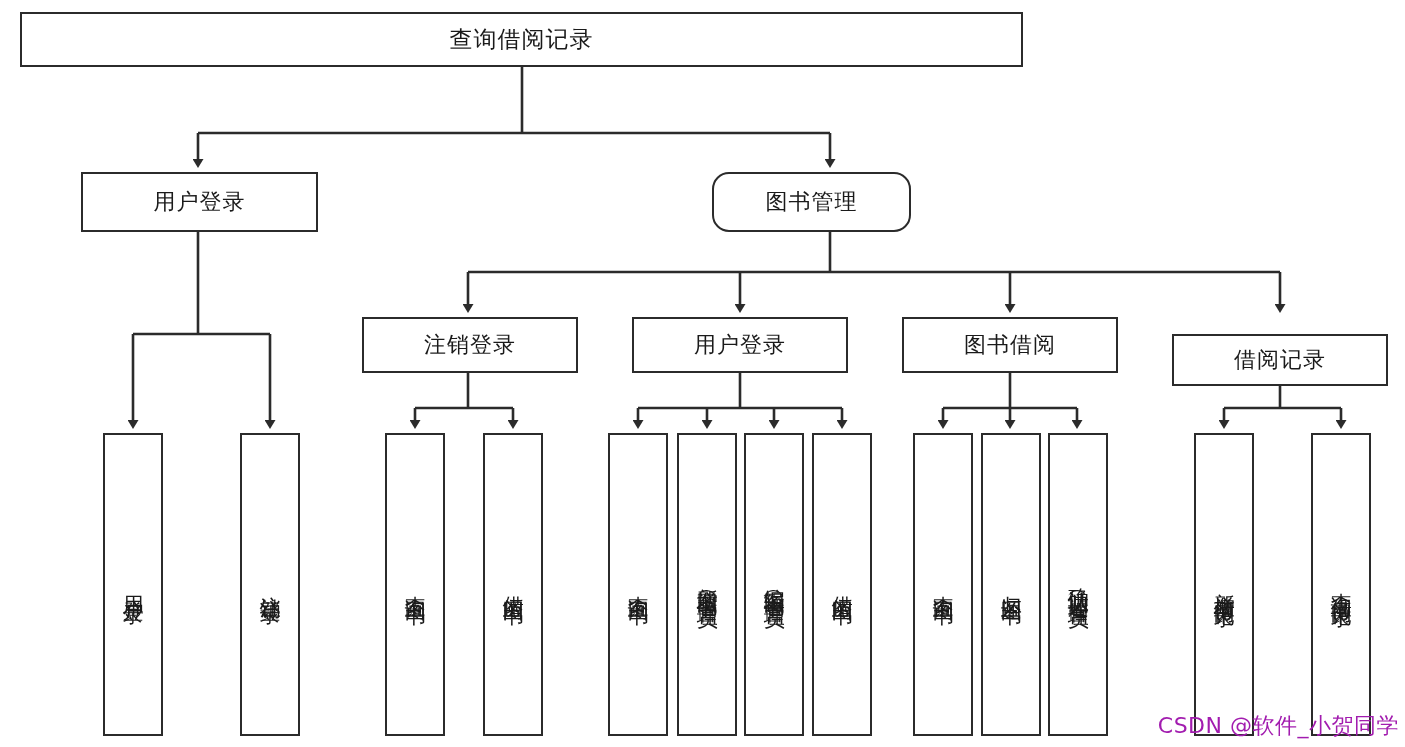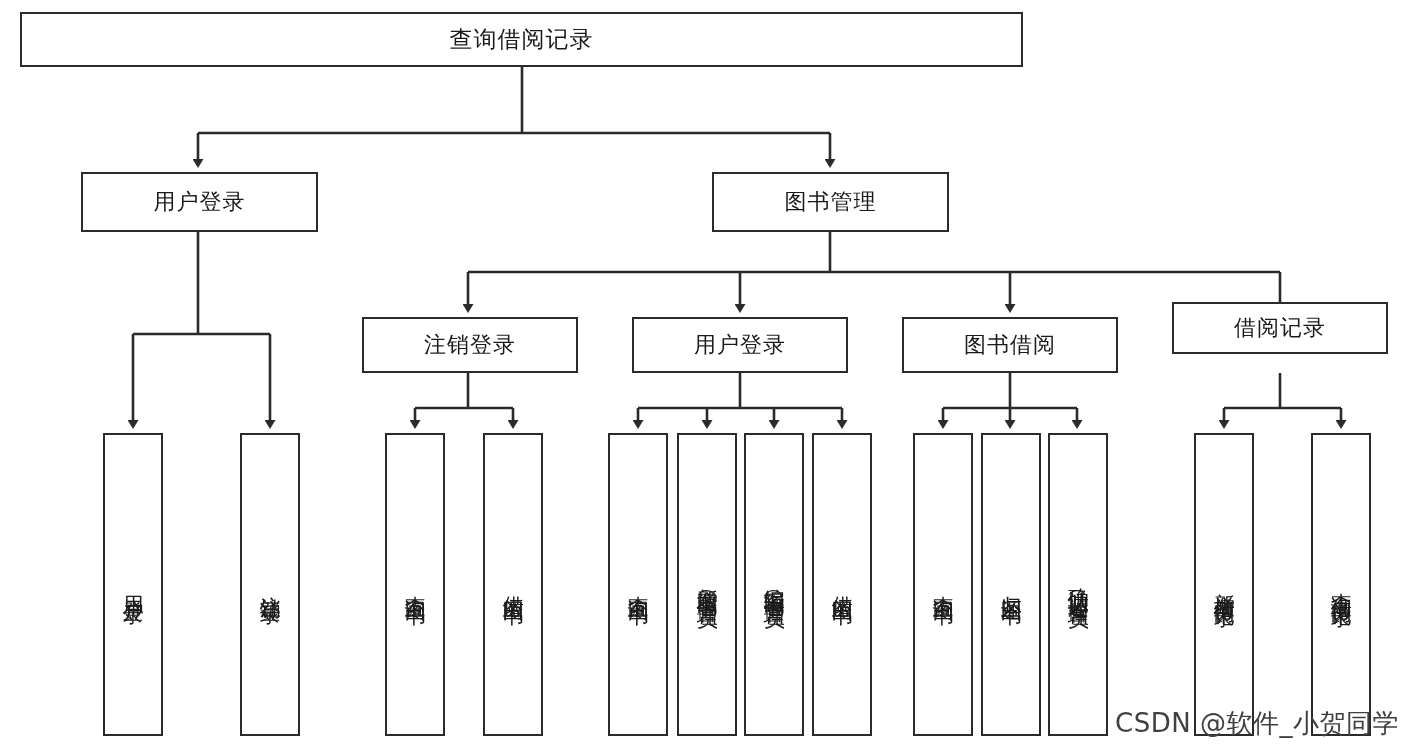--- a/index.html
+++ b/index.html
@@ -50,22 +50,22 @@
     align-items: center;
     justify-content: center;
     text-align: center;
     padding: 6px 0;
   }
   .node-root .node-h { font-size: 23px; }
   .watermark {
     position: absolute;
     right: 6px;
     bottom: 6px;
-    font-size: 26px;
-    color: #404040;
+    font-size: 22px;
+    color: #a21caf;
     white-space: nowrap;
     letter-spacing: 0.5px;
   }
 </style>
 </head>
 <body>
 
 <div id="diagram-root">
 
   <svg class="edges" viewBox="0 0 1405 747">
@@ -118,34 +118,34 @@
     </g>
   </svg>
 
   <div class="node node-root" style="left:20px; top:12px; width:1003px; height:55px;">
     <span class="node-h">查询借阅记录</span>
   </div>
 
   <div class="node" style="left:81px; top:172px; width:237px; height:60px;">
     <span class="node-h">用户登录</span>
   </div>
-  <div class="node" style="left:712px; top:172px; width:237px; height:60px;">
+  <div class="node" style="left:712px; top:172px; width:199px; height:60px;border-radius:17px;">
     <span class="node-h">图书管理</span>
   </div>
 
   <div class="node" style="left:362px; top:317px; width:216px; height:56px;">
     <span class="node-h">注销登录</span>
   </div>
   <div class="node" style="left:632px; top:317px; width:216px; height:56px;">
     <span class="node-h">用户登录</span>
   </div>
   <div class="node" style="left:902px; top:317px; width:216px; height:56px;">
     <span class="node-h">图书借阅</span>
   </div>
-  <div class="node" style="left:1172px; top:302px; width:216px; height:52px;">
+  <div class="node" style="left:1172px; top:334px; width:216px; height:52px;">
     <span class="node-h">借阅记录</span>
   </div>
 
   <div class="node" style="left:103px; top:433px; width:60px; height:303px;">
     <span class="node-v">用户登录</span>
   </div>
   <div class="node" style="left:240px; top:433px; width:60px; height:303px;">
     <span class="node-v">注销登录</span>
   </div>
 

